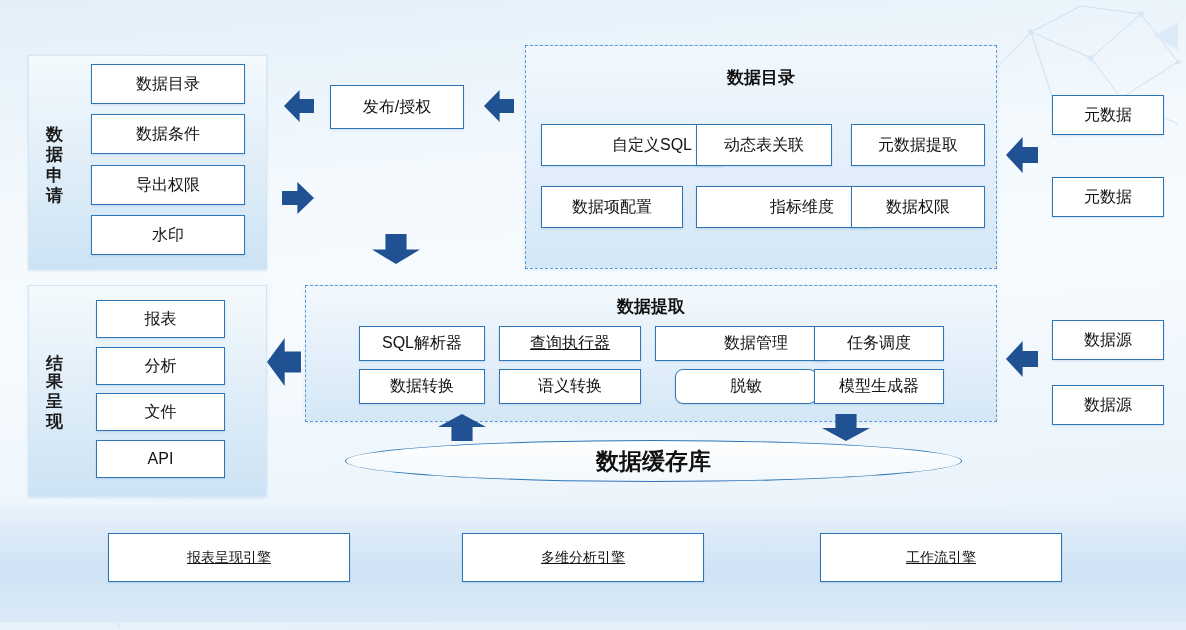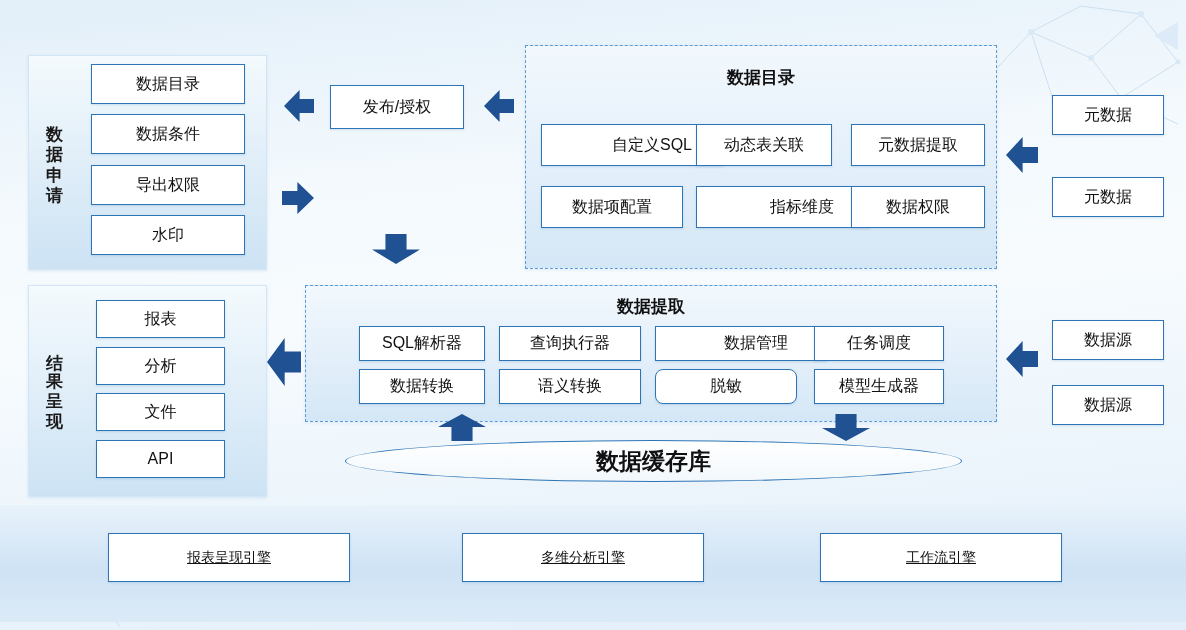--- a/index.html
+++ b/index.html
@@ -128,26 +128,26 @@
     <div class="box" style="left:170px;top:78px;width:134px;height:40px;">动态表关联</div>
     <div class="box" style="left:325px;top:78px;width:132px;height:40px;">元数据提取</div>
     <div class="box" style="left:15px;top:140px;width:140px;height:40px;">数据项配置</div>
     <div class="box" style="left:170px;top:140px;width:134px;height:40px;padding-left:38px;">指标维度</div>
     <div class="box" style="left:325px;top:140px;width:132px;height:40px;">数据权限</div>
   </div>
 
   <div class="dash-panel" style="left:305px;top:285px;width:690px;height:135px;">
     <div class="panel-title" style="top:9px;">数据提取</div>
     <div class="box" style="left:53px;top:40px;width:124px;height:33px;">SQL解析器</div>
-    <div class="box" style="left:193px;top:40px;width:140px;height:33px;">查询执行器</div>
+    <div class="box" style="left:193px;top:40px;width:140px;height:33px;text-decoration:underline;">查询执行器</div>
     <div class="box" style="left:349px;top:40px;width:140px;height:33px;padding-left:30px;">数据管理</div>
     <div class="box" style="left:508px;top:40px;width:128px;height:33px;">任务调度</div>
     <div class="box" style="left:53px;top:83px;width:124px;height:33px;">数据转换</div>
     <div class="box" style="left:193px;top:83px;width:140px;height:33px;">语义转换</div>
-    <div class="box" style="left:349px;top:83px;width:140px;height:33px;border-radius:8px;">脱敏</div>
+    <div class="box" style="left:369px;top:83px;width:140px;height:33px;border-radius:8px;">脱敏</div>
     <div class="box" style="left:508px;top:83px;width:128px;height:33px;">模型生成器</div>
   </div>
 
   <div class="box" style="left:1052px;top:95px;width:110px;height:38px;">元数据</div>
   <div class="box" style="left:1052px;top:177px;width:110px;height:38px;">元数据</div>
   <div class="box" style="left:1052px;top:320px;width:110px;height:38px;">数据源</div>
   <div class="box" style="left:1052px;top:385px;width:110px;height:38px;">数据源</div>
 
   <div class="cache" style="left:345px;top:440px;width:615px;height:40px;">数据缓存库</div>
 

